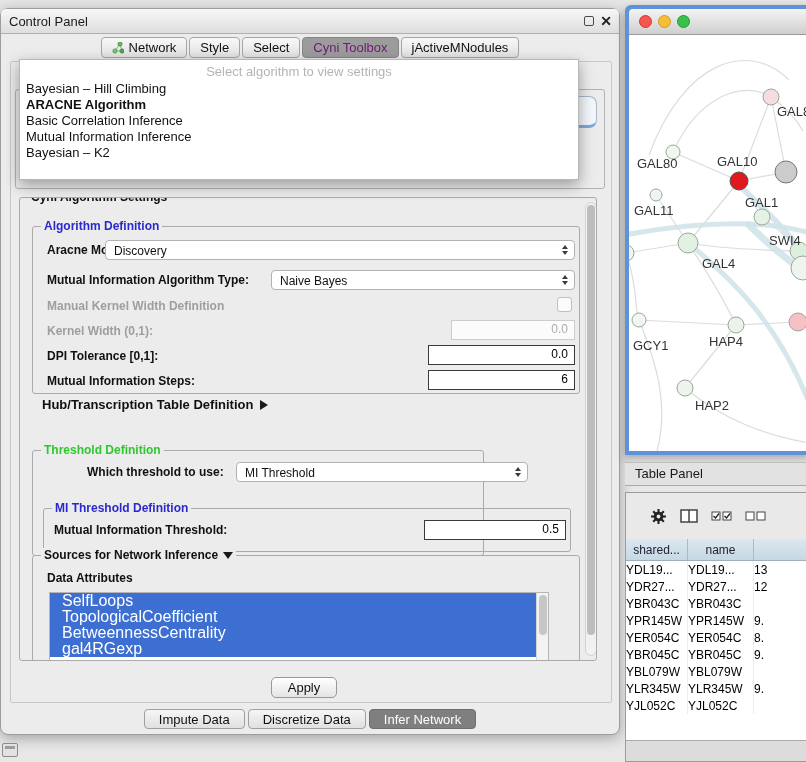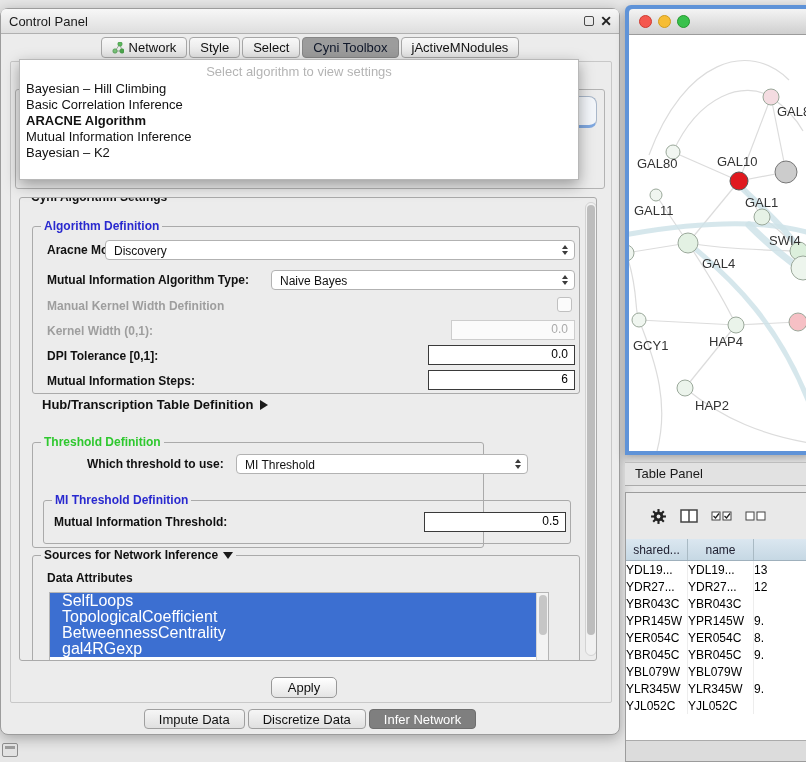--- a/index.html
+++ b/index.html
@@ -5,21 +5,21 @@
   *{box-sizing:border-box;margin:0;padding:0}
   body{width:806px;height:762px;position:relative;overflow:hidden;background:#e7e7e7;font-family:"Liberation Sans",sans-serif}
   
   #cp{position:absolute;left:0;top:8px;width:620px;height:727px;background:#ececec;border:1px solid #9c9c9c;border-radius:8px;box-shadow:0 3px 14px rgba(0,0,0,.3)}
   #cp-titlebar{position:absolute;left:0;top:0;right:0;height:25px;background:linear-gradient(#f7f7f7,#dedede);border-bottom:1px solid #b0b0b0;border-radius:5px 5px 0 0}
   #cp-title{position:absolute;left:8px;top:5px;font-size:13px;color:#1a1a1a}
   #cp-float{position:absolute;right:25px;top:7px;width:10px;height:10px;border:1.5px solid #4a4a4a;border-radius:2px}
   #cp-close{position:absolute;right:7px;top:4px;font-size:14px;font-weight:bold;color:#222;line-height:16px}
   #cp-tabs{position:absolute;left:0;right:0;top:28px;display:flex;justify-content:center;gap:2px}
   .cp-tab{height:21px;padding:0 10px;display:flex;align-items:center;gap:5px;font-size:13px;color:#111;background:linear-gradient(#f8f8f8,#e2e2e2);border:1px solid #a6a6a6;border-radius:4px;white-space:nowrap}
-  .cp-tab.active{background:#9c9c9c;color:#0f172a;border-color:#868686}
+  .cp-tab.active{background:#9c9c9c;color:#701a75;border-color:#868686}
   #cp-inner{position:absolute;left:9px;top:52px;width:602px;height:642px;border:1px solid #c8c8c8;border-radius:2px}
   #algo-grp{position:absolute;left:14px;top:80px;width:590px;height:100px;border:1px solid #b3b3b3;border-radius:3px}
   #help-btn{position:absolute;left:566px;top:87px;width:30px;height:32px;background:#f3f6fa;border:1px solid #a9b7c9;border-bottom:3px solid #7fa8e0;border-radius:8px}
   
   #popup{position:absolute;left:18px;top:50px;width:560px;height:121px;background:#fff;border:1px solid #b8b8b8;box-shadow:0 5px 14px rgba(0,0,0,.35);z-index:50;padding-top:3px}
   #popup-placeholder{height:18px;text-align:center;font-size:13px;color:#b4b4b4;line-height:18px}
   .popup-item{height:16px;line-height:16px;font-size:13px;color:#111;padding-left:6px;white-space:nowrap}
   .popup-item.sel{font-weight:bold}
   
   .grp{position:absolute;border:1px solid #aaa;border-radius:3px}
@@ -109,22 +109,22 @@
     </div>
   <div id="cp-inner"></div>
 
   <div id="algo-grp"></div>
   <div id="help-btn"></div>
 
   <div id="popup">
     <div id="popup-placeholder">Select algorithm to view settings</div>
     <div id="popup-items">
         <div class="popup-item">Bayesian – Hill Climbing</div>
+        <div class="popup-item sel">ARACNE Algorithm</div>
         <div class="popup-item">Basic Correlation Inference</div>
-        <div class="popup-item sel">ARACNE Algorithm</div>
         <div class="popup-item">Mutual Information Inference</div>
         <div class="popup-item">Bayesian – K2</div>
       </div>
   </div>
 
   <div class="grp" id="settings-grp" style="left:18px;top:188px;width:578px;height:464px;overflow:hidden">
     <span class="grp-title">Cyni Algorithm Settings</span>
     <div id="settings-scroll">
         <div id="settings-thumb"></div>
       </div>
@@ -161,21 +161,21 @@
 
       <div class="lbl" style="left:14px;top:148px">Mutual Information Steps:</div>
       <div class="field" style="left:395px;top:143px;width:147px">6</div>
     </div>
 
     <div id="hub-row">
       <span>Hub/Transcription Table Definition</span>
       <span class="tri-right"></span>
     </div>
 
-    <div class="grp" style="left:12px;top:244px;width:452px;height:106px">
+    <div class="grp" style="left:12px;top:252px;width:452px;height:106px">
       <span class="grp-title t-green">Threshold Definition</span>
 
       <div class="lbl" style="left:54px;top:15px">Which threshold to use:</div>
       <div class="combo" style="left:203px;top:11px;width:292px">
         <span class="val">MI Threshold</span>
         <span class="arrows">
             <span class="tri-up"></span>
             <span class="tri-down"></span>
           </span>
       </div>

